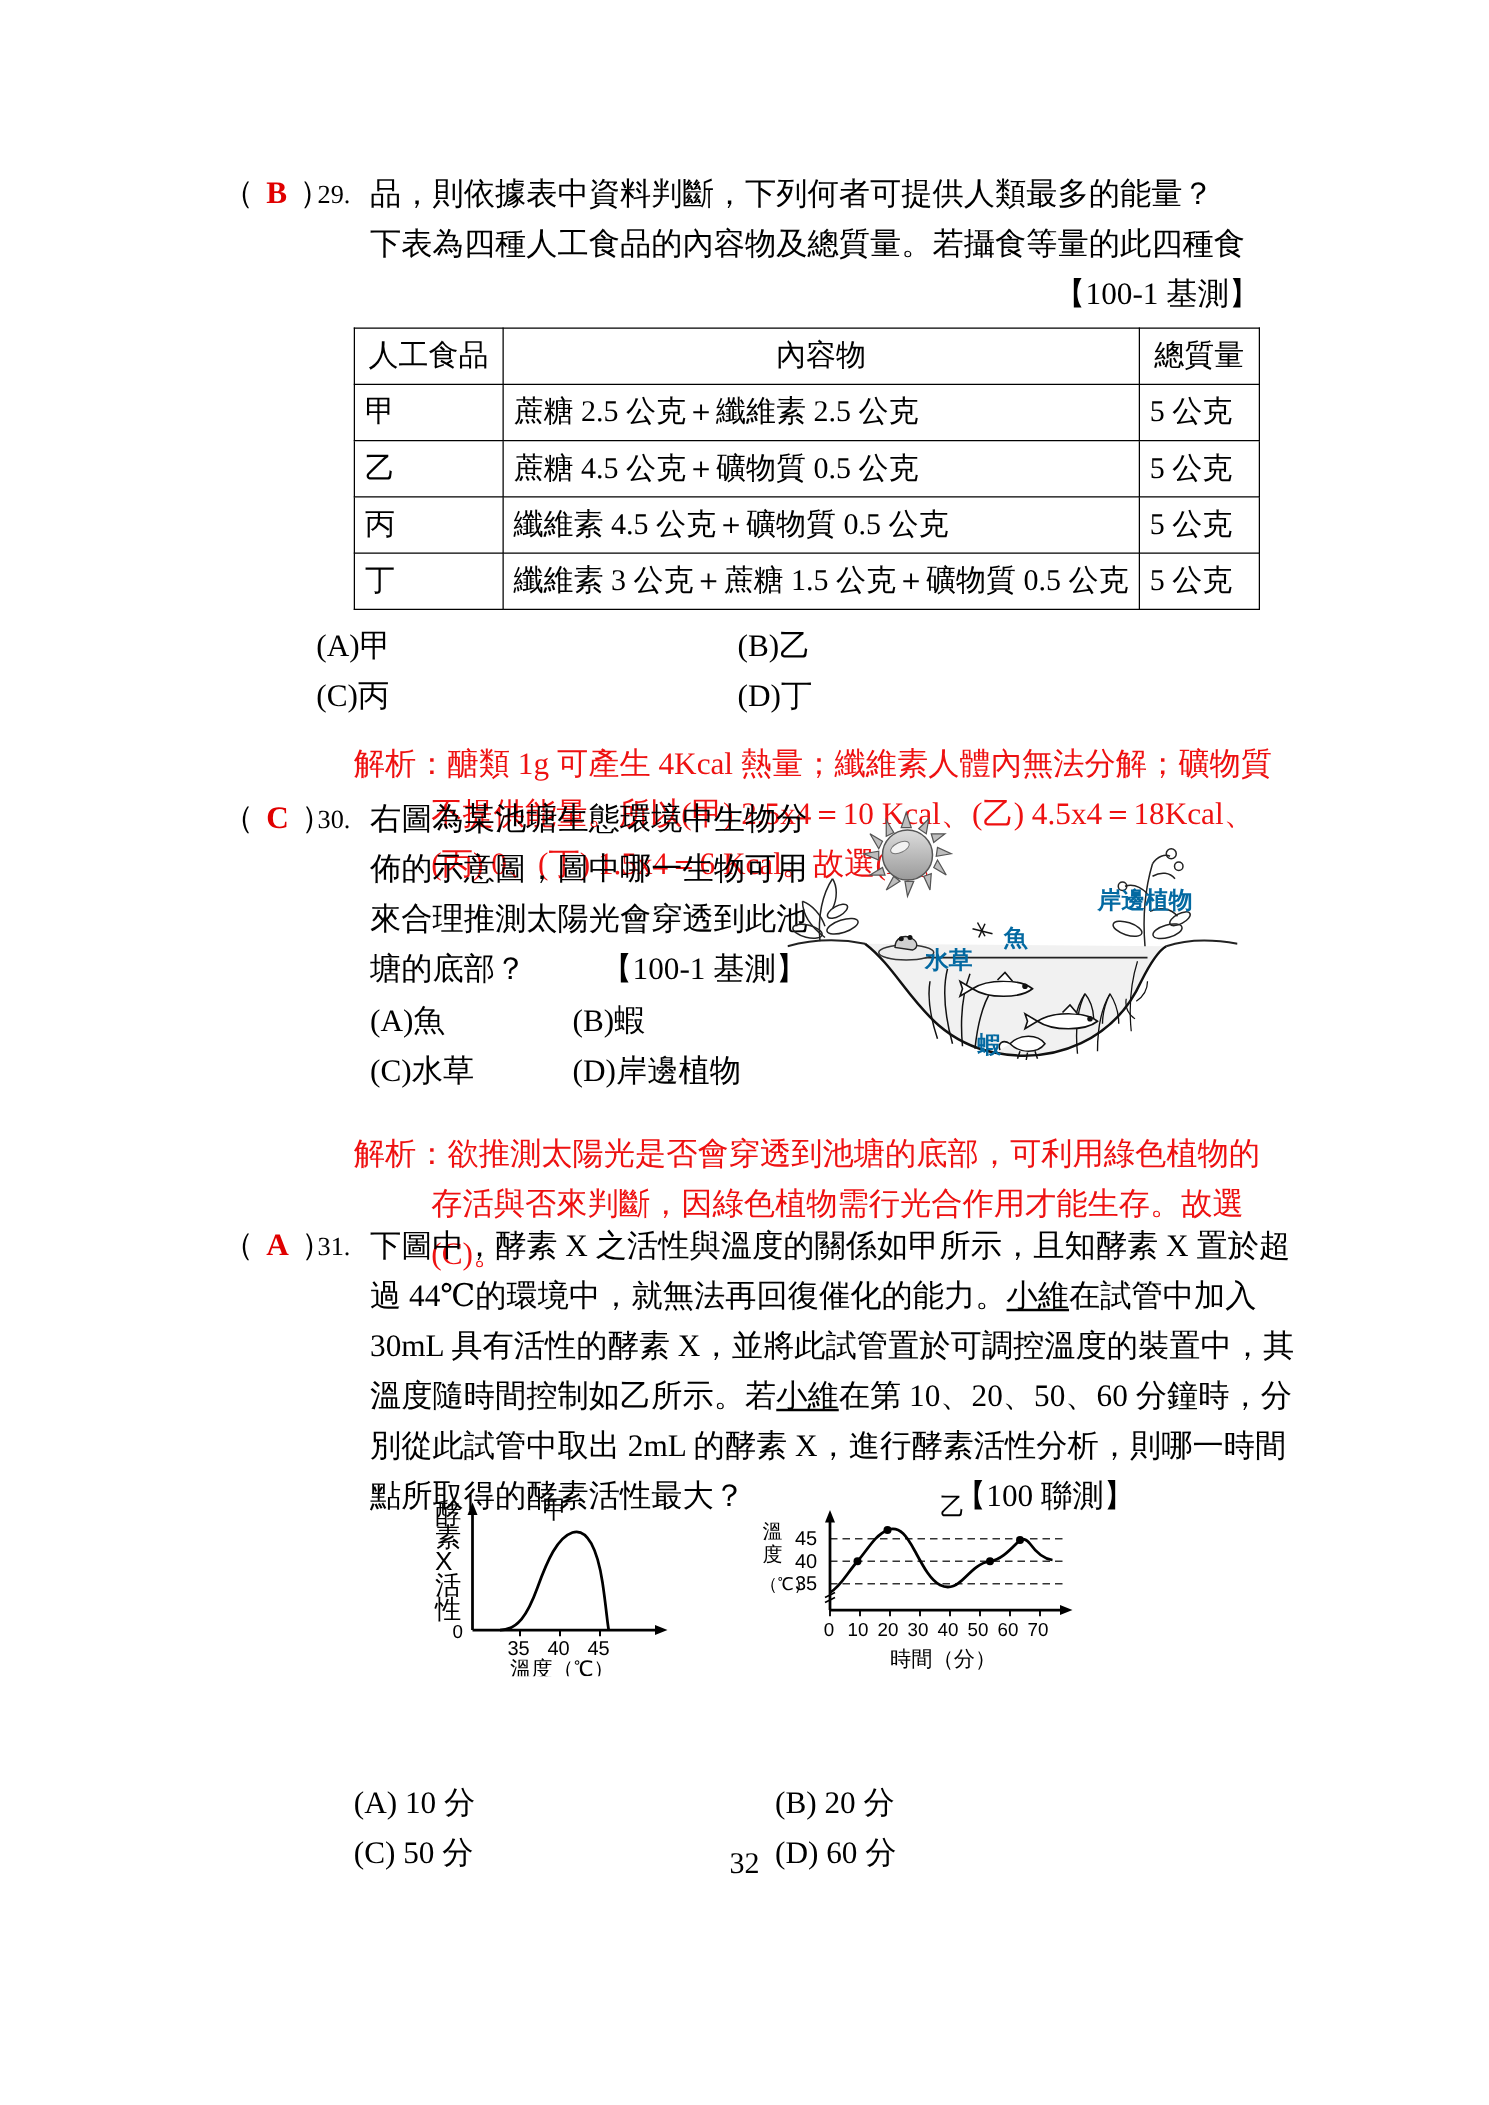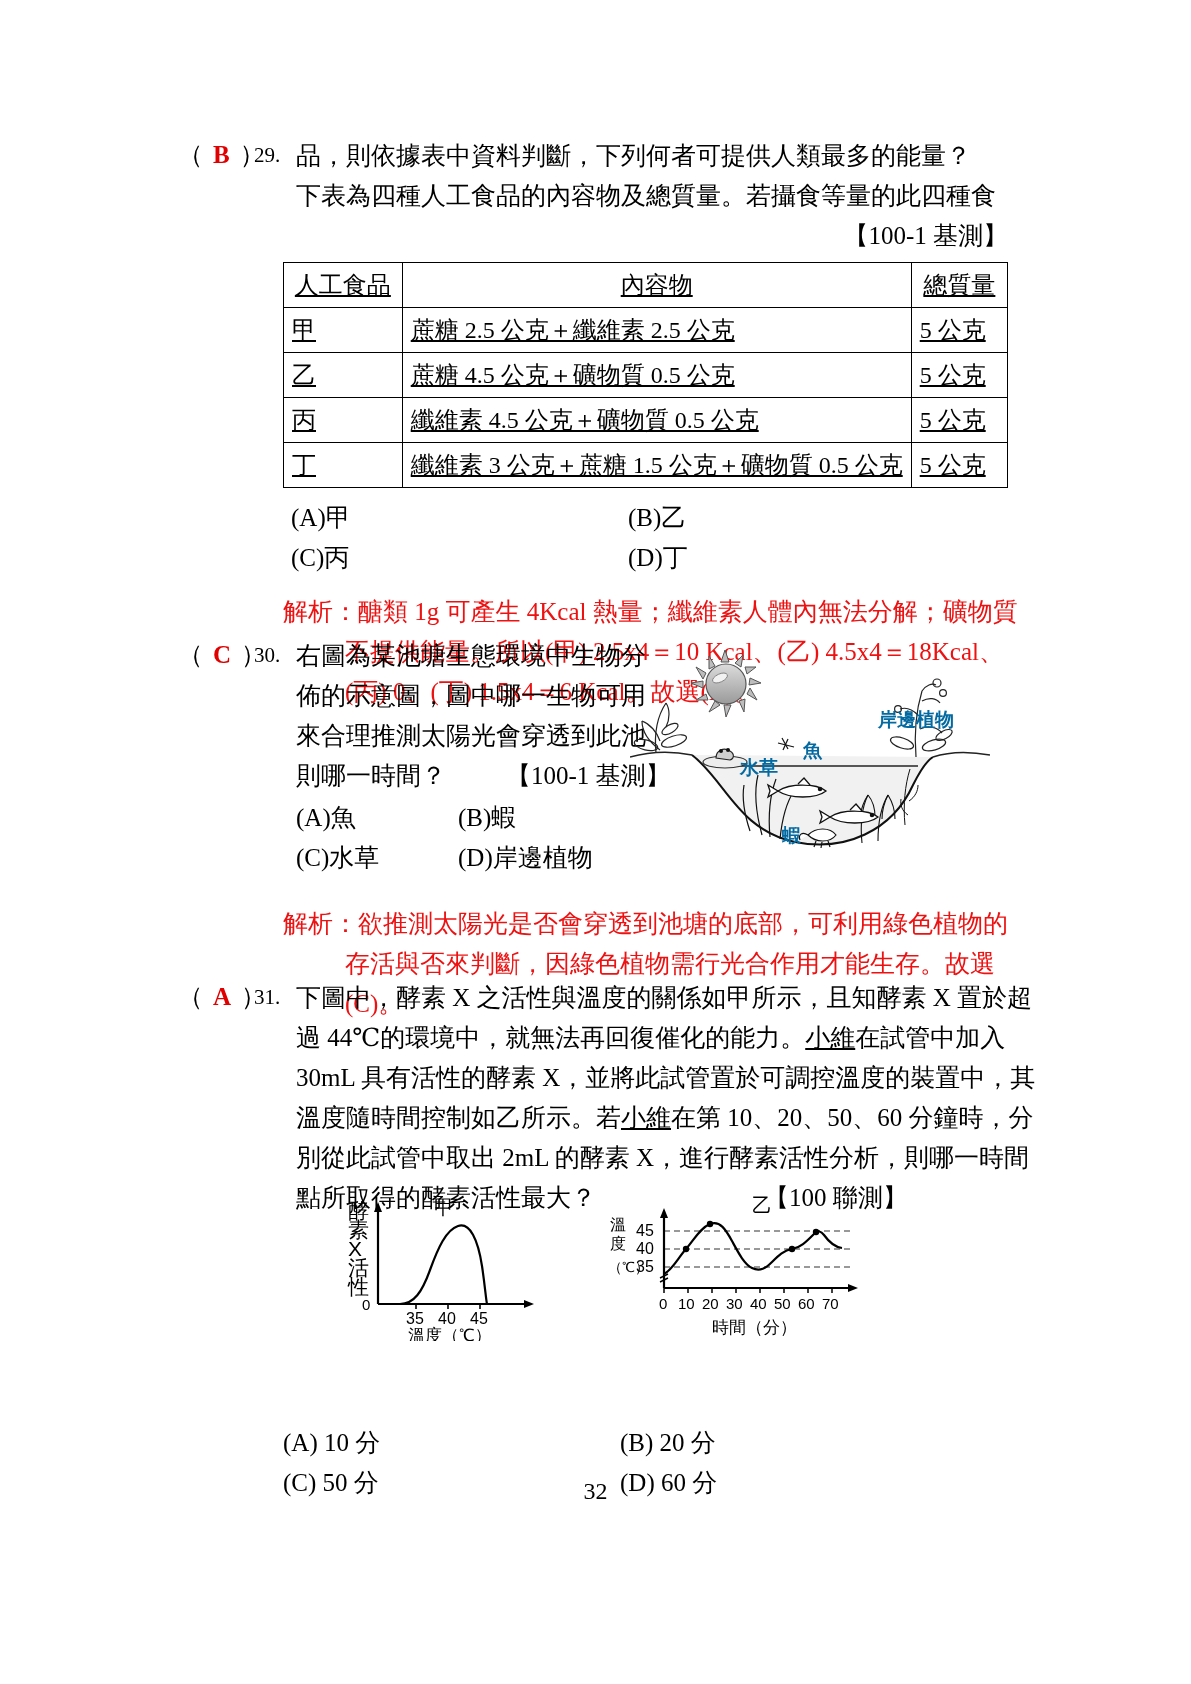--- a/index.html
+++ b/index.html
@@ -76,33 +76,32 @@
     table-layout: fixed;
   }
   table.food-table th,
   table.food-table td {
     border: 1.4px solid #000;
     font-size: 24px;
     line-height: 32px;
     padding: 6px 8px;
     font-weight: normal;
     white-space: nowrap;
-    text-decoration: underline;
   }
   .col-a { width: 118px; }
   .col-b { width: 452px; }
   .col-c { width: 100px; }
   td.content-cell {
     text-align: left;
     padding-left: 14px;
   }
 
   
   .opts {
-    margin-left: 113px;
+    margin-left: 75px;
     margin-top: 10px;
   }
   .opt-row {
     display: flex;
     font-size: 25px;
     line-height: 40px;
   }
   .opt-row .o1 { width: 337px; flex: 0 0 337px; }
   .opt-row .o2 { flex: 1 1 auto; }
 
@@ -227,21 +226,21 @@
 
   <div class="q-block" style="top:636px;">
     <div class="q-row">
       <div class="ansbox">（<span class="letter">C</span>）</div>
       <div class="qnum">30.</div>
       <div class="qbody">
         <div class="qline">右圖為某池塘生態環境中生物分</div>
         <div class="qline">佈的示意圖，圖中哪一生物可用</div>
         <div class="qline">來合理推測太陽光會穿透到此池</div>
         <div class="qline">
-          <span>則哪一時間？</span><span style="display:inline-block;width:60px;"></span><span>【100-1 基測】</span>
+          <span>塘的底部？</span><span style="display:inline-block;width:60px;"></span><span>【100-1 基測】</span>
         </div>
         <div class="opt-row" style="margin-top:2px;">
           <div style="width:162px;flex:0 0 162px;">(A)魚</div>
           <div>(B)蝦</div>
         </div>
         <div class="opt-row">
           <div style="width:162px;flex:0 0 162px;">(C)水草</div>
           <div>(D)岸邊植物</div>
         </div>
       </div>

